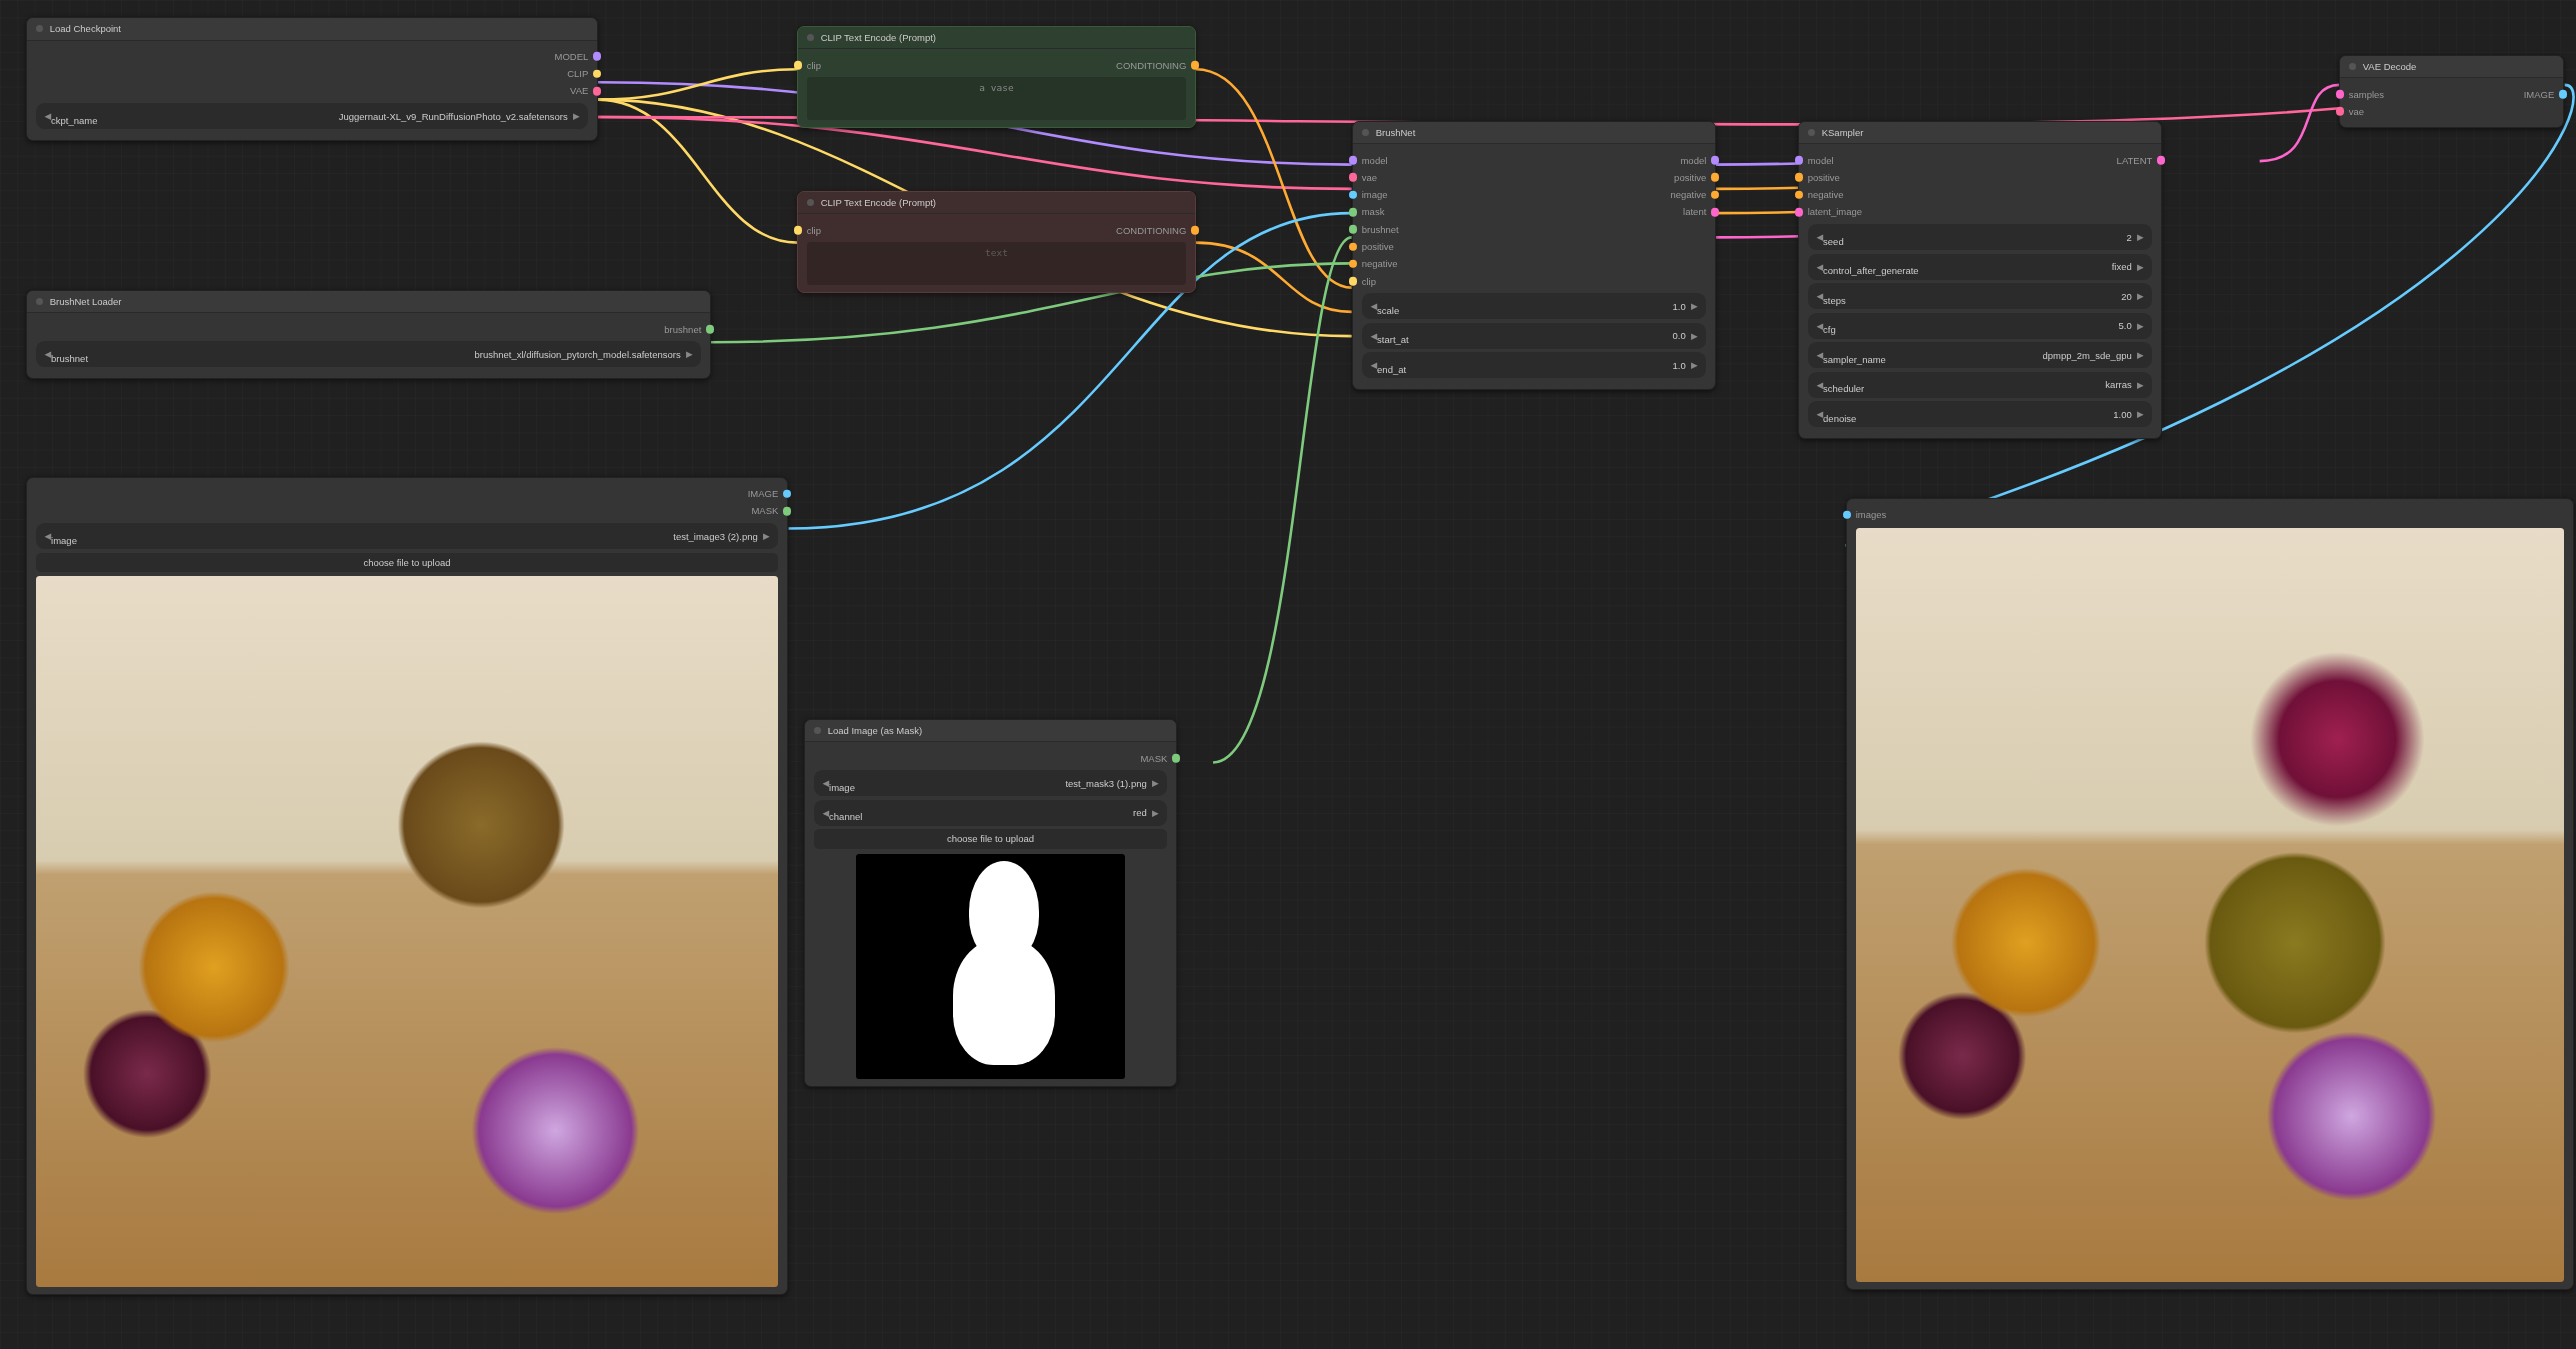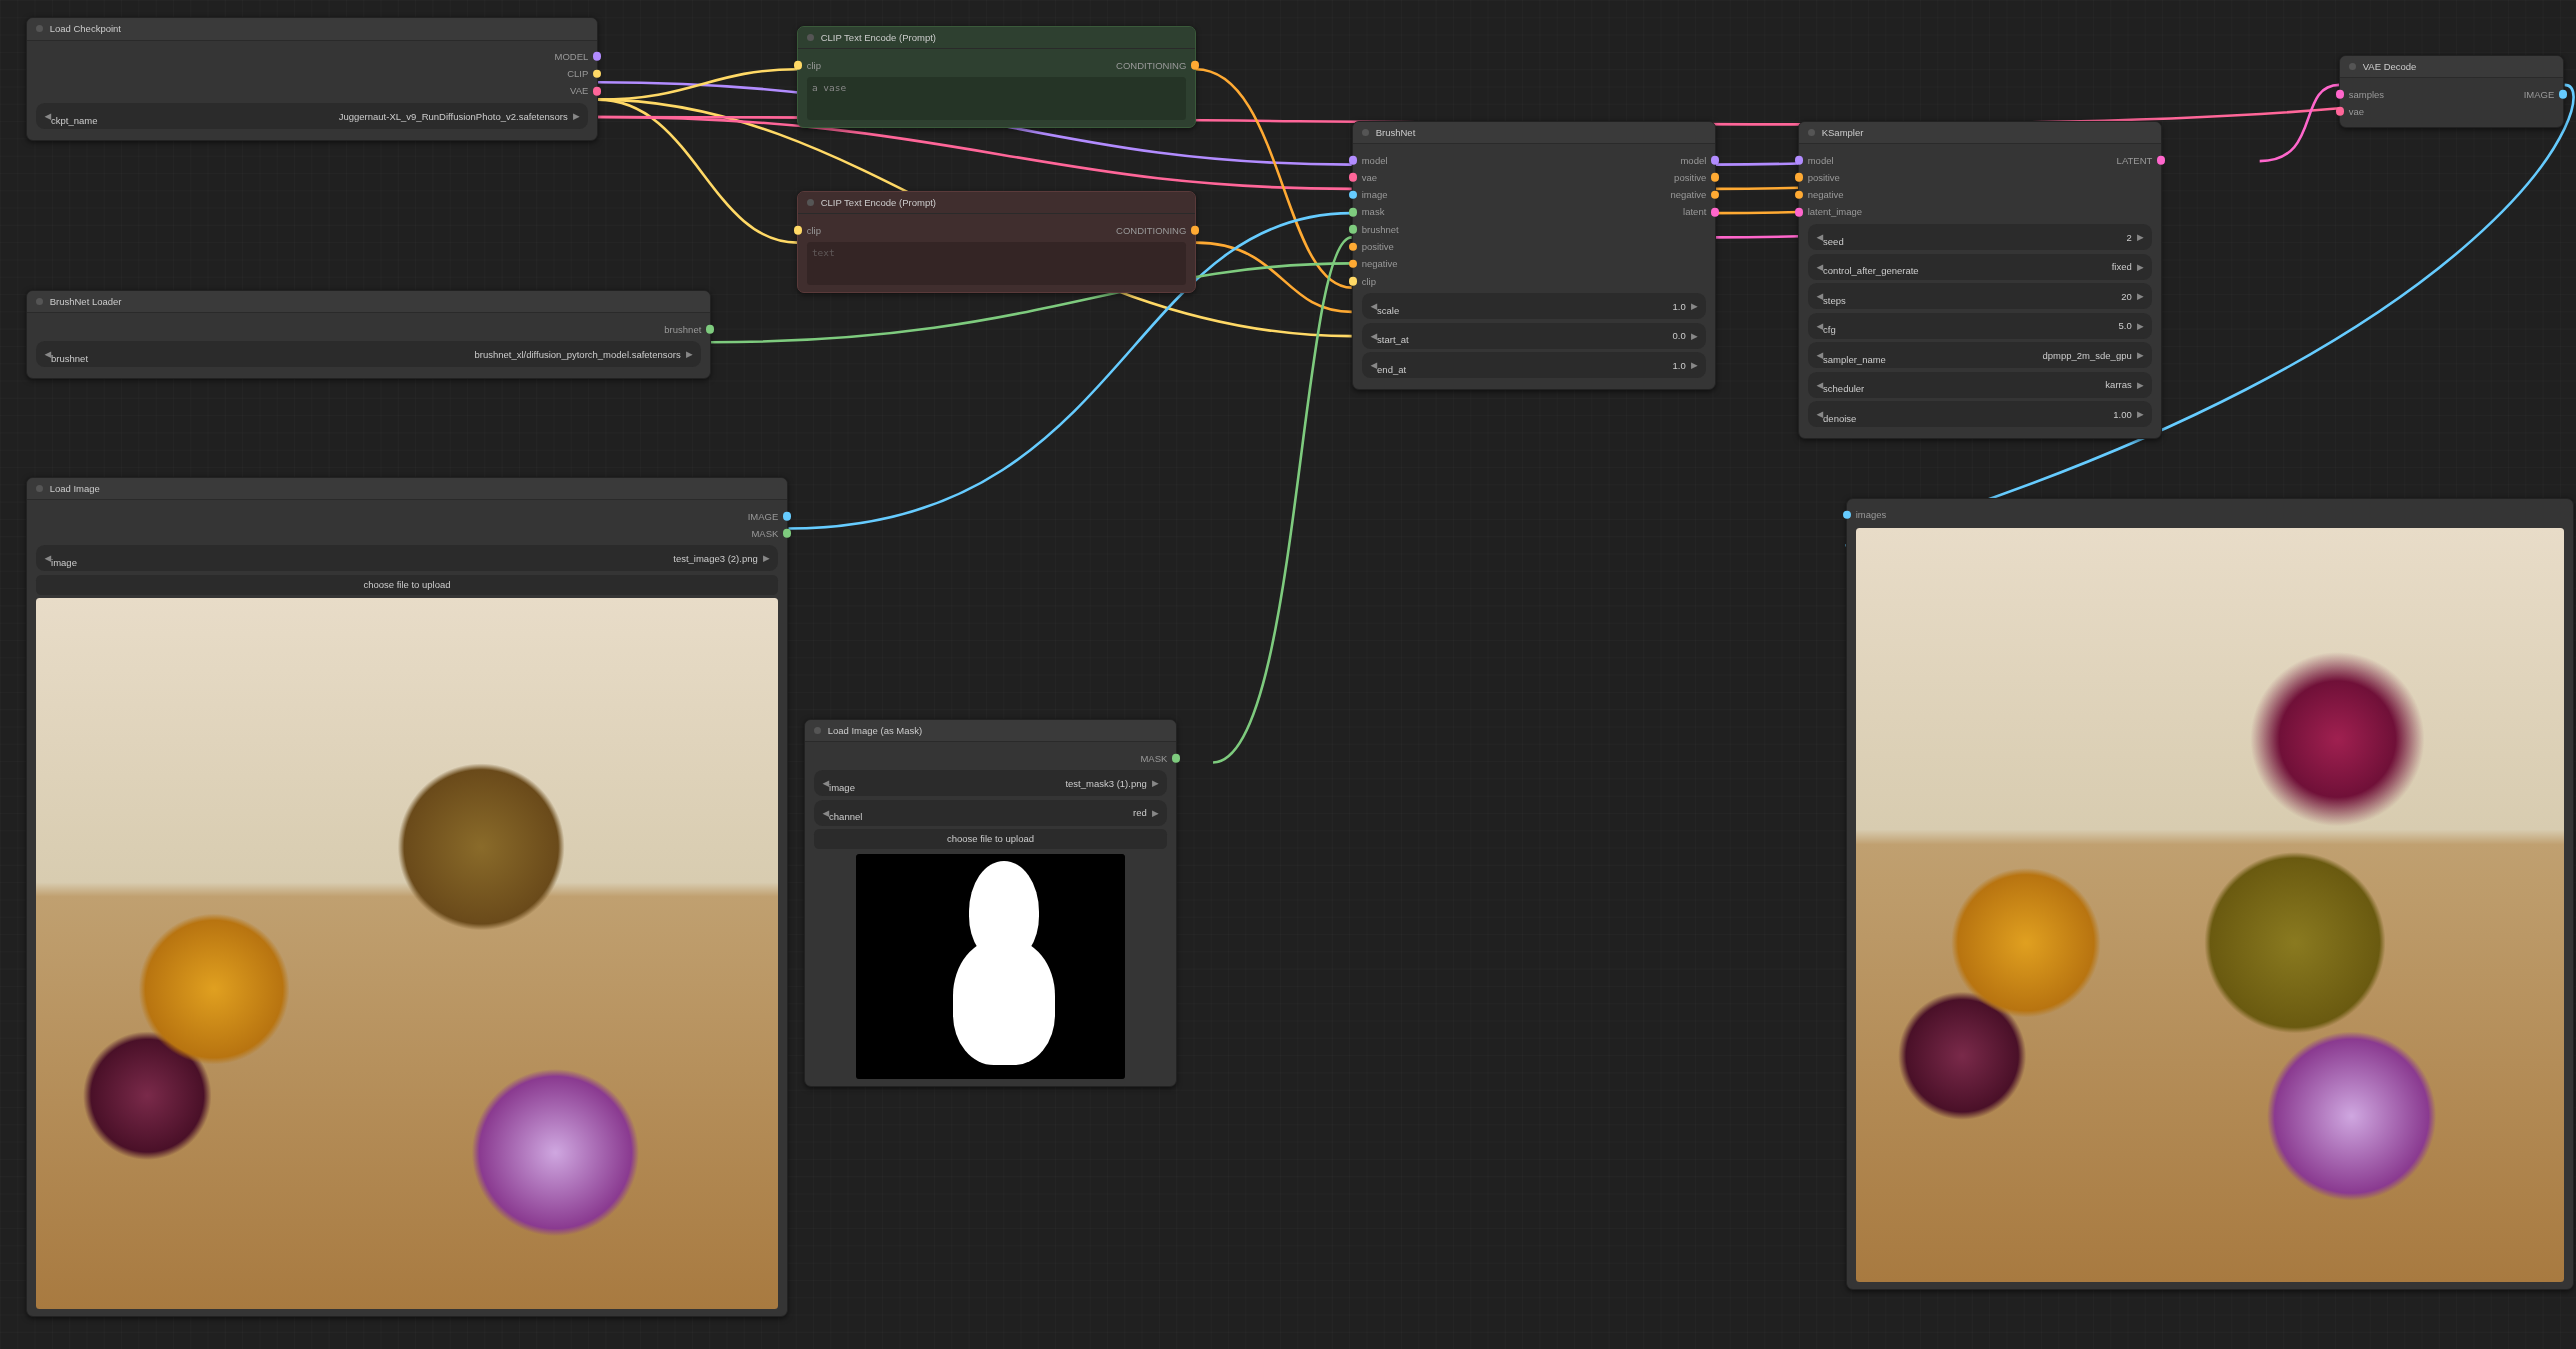--- a/index.html
+++ b/index.html
@@ -82,20 +82,21 @@
   }
   .textarea {
     background: #2a2a2a;
     border-radius: 3.5px;
     padding: 5.2px;
     min-height: 43px;
     color: #888;
     font-family: monospace;
     font-size: 9.5px;
     margin-top: 3.5px;
+    text-align: center;
   }
   .clip-pos .node-header { background: #2e4030; }
   .clip-pos { background: #2e4030; border-color:#3a5a3a; }
   .clip-pos .textarea { background: #253426; }
   .clip-neg .node-header { background: #402e2e; }
   .clip-neg { background: #402e2e; border-color:#5a3a3a; }
   .clip-neg .textarea { background: #342525; }
   svg.wires { position: absolute; top:0; left:0; width:2576px; height:1349px; pointer-events:none; }
   svg.wires path { fill:none; stroke-width:3; }
   .img-preview {
@@ -218,24 +219,20 @@
     <div class="widget">
       <span class="arrow">◀</span>
       <span class="wlabel">brushnet</span>
       <span class="wval">brushnet_xl/diffusion_pytorch_model.safetensors</span>
       <span class="arrow">▶</span>
     </div>
   </div>
 </div>
 
 <div class="node" style="left:26px; top:477px; width:762px;">
-  <div class="node-header">
-    <span class="dot"></span>
-    <span>Load Image</span>
-  </div>
   <div class="node-body">
     <div class="slot-row right">
         <span class="slot-label">IMAGE</span>
         <span class="port output blue"></span>
       </div>
     <div class="slot-row right">
         <span class="slot-label">MASK</span>
         <span class="port output green"></span>
       </div>
     <div class="widget">

